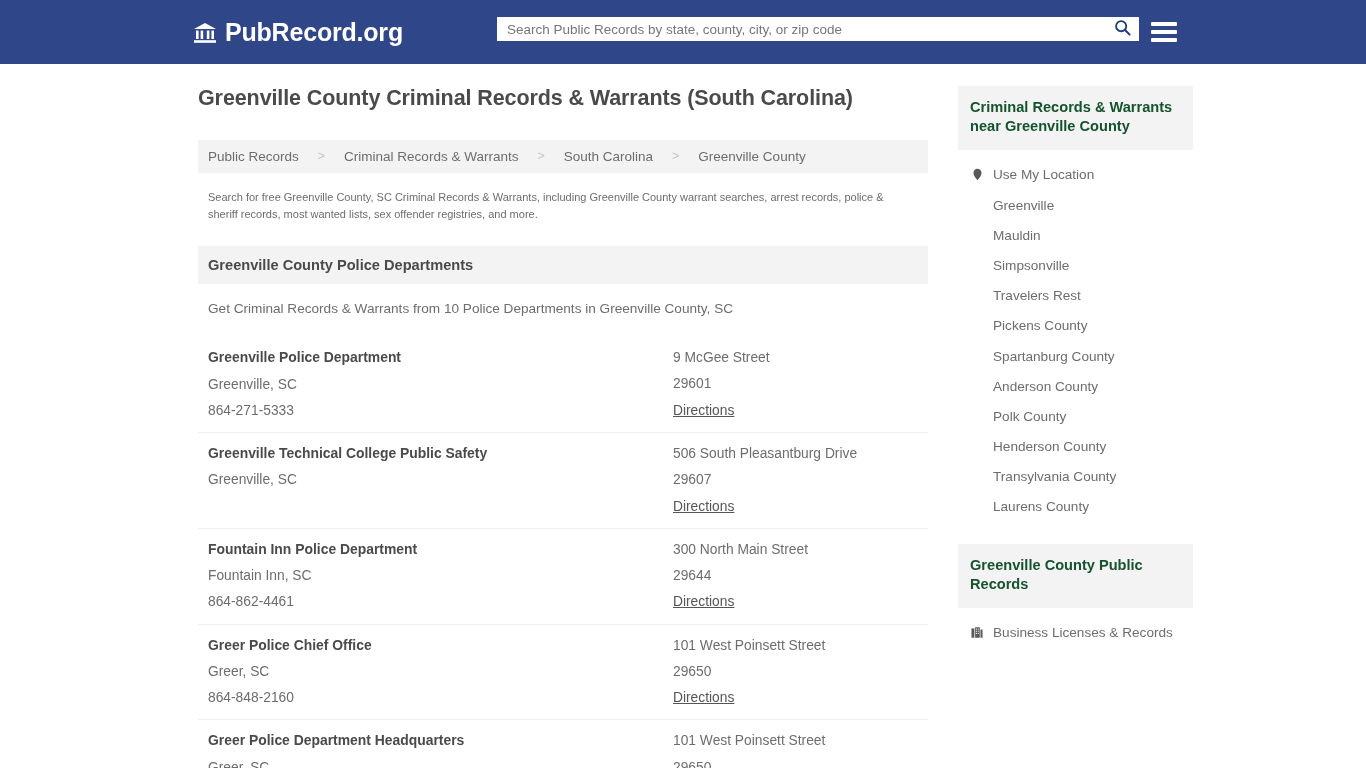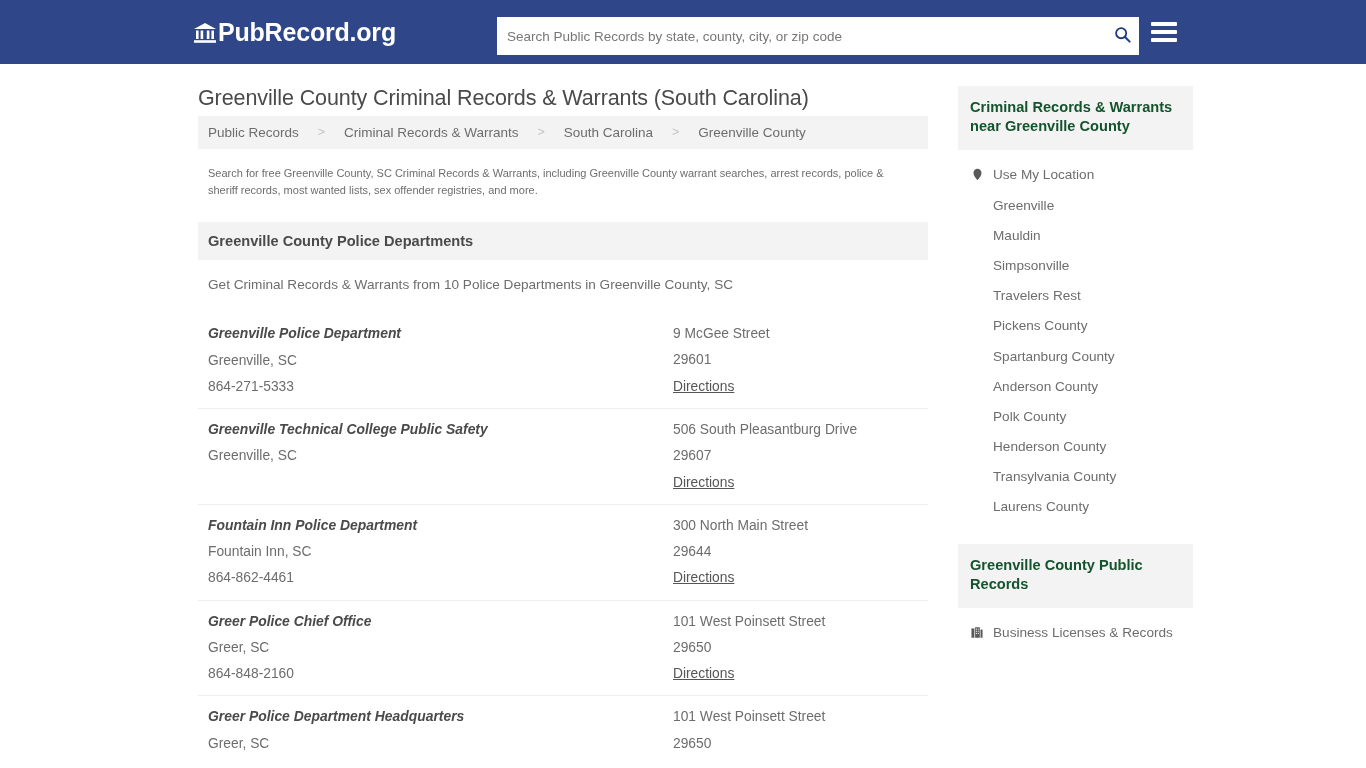--- a/index.html
+++ b/index.html
@@ -19,21 +19,21 @@
   .site-header {
     height: 64px;
     background: #2F4689;
     display: flex;
     align-items: center;
     position: relative;
   }
   .brand {
     display: flex;
     align-items: center;
-    gap: 1px;
+    gap: 8px;
     margin-left: 193px;
     text-decoration: none;
     cursor: pointer;
   }
   .brand-icon {
     width: 24px;
     height: 24px;
     display: block;
     flex: 0 0 auto;
     margin-top: 2px;
@@ -45,21 +45,21 @@
     letter-spacing: -0.2px;
     line-height: 1;
     white-space: nowrap;
   }
 
   .search-wrap {
     position: absolute;
     left: 497px;
     top: 17px;
     width: 642px;
-    height: 38px;
+    height: 24px;
     background: #ffffff;
     display: flex;
     align-items: center;
   }
   .search-input {
     flex: 1 1 auto;
     border: 0;
     outline: 0;
     height: 28px;
     padding: 0 10px;
@@ -109,23 +109,23 @@
     width: 970px;
     margin: 0 auto;
     position: relative;
     display: flex;
     gap: 30px;
   }
   .col-main { width: 730px; flex: 0 0 730px; }
   .col-side { width: 235px; flex: 0 0 235px; }
 
   h1.page-title {
-    margin: 0 0 4px 0;
+    margin: 0 0 28px 0;
     font-size: 21.5px;
-    font-weight: normal;
+    font-weight: bold;
     color: #4a4a4a;
     letter-spacing: -0.1px;
     line-height: 1.2;
   }
 
   
   .breadcrumb {
     background: #f3f3f3;
     padding: 9px 10px;
     font-size: 13.5px;
@@ -178,21 +178,20 @@
   }
   .listing:last-child { border-bottom: 0; }
   .listing-left { width: 465px; flex: 0 0 465px; }
   .listing-right { flex: 1 1 auto; }
   .listing-name {
     font-size: 13.9px;
     font-weight: bold;
     color: #4a4a4a;
     margin-bottom: 9px;
     line-height: 1.25;
-    font-style: italic;
   }
   .listing-line {
     font-size: 13.8px;
     color: #6d6d6d;
     margin-bottom: 9px;
     line-height: 1.25;
   }
   .listing-line:last-child { margin-bottom: 0; }
   .listing-right .listing-line:first-child { margin-top: 0; }
   .directions-link {

